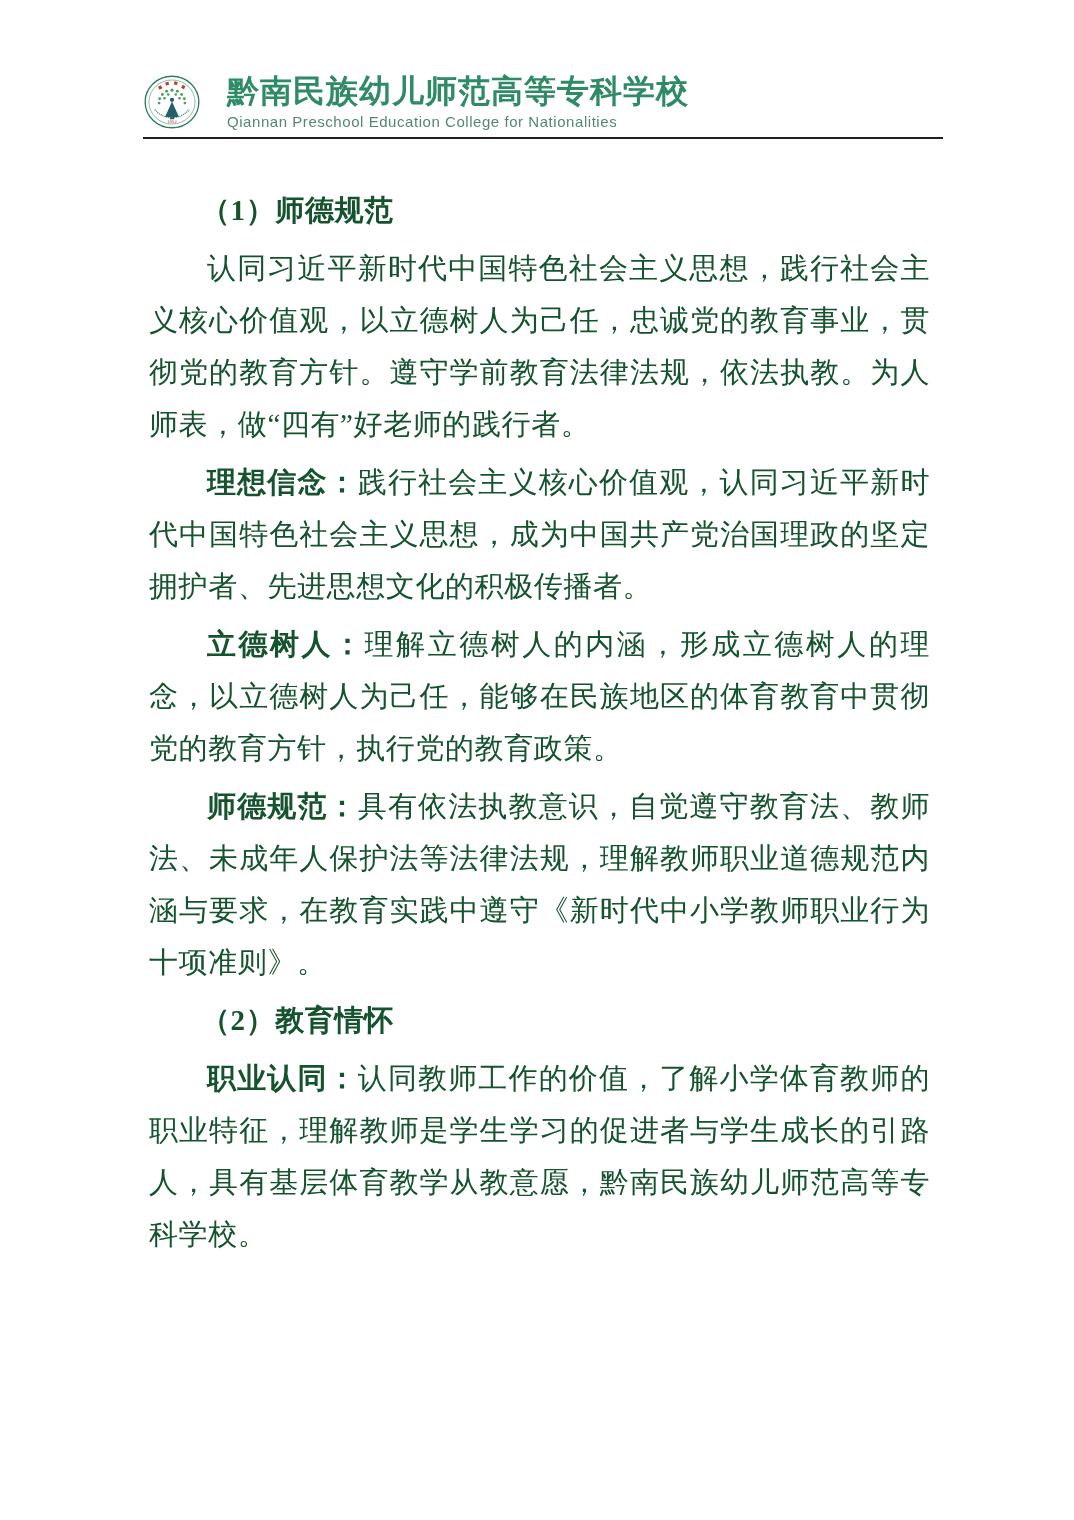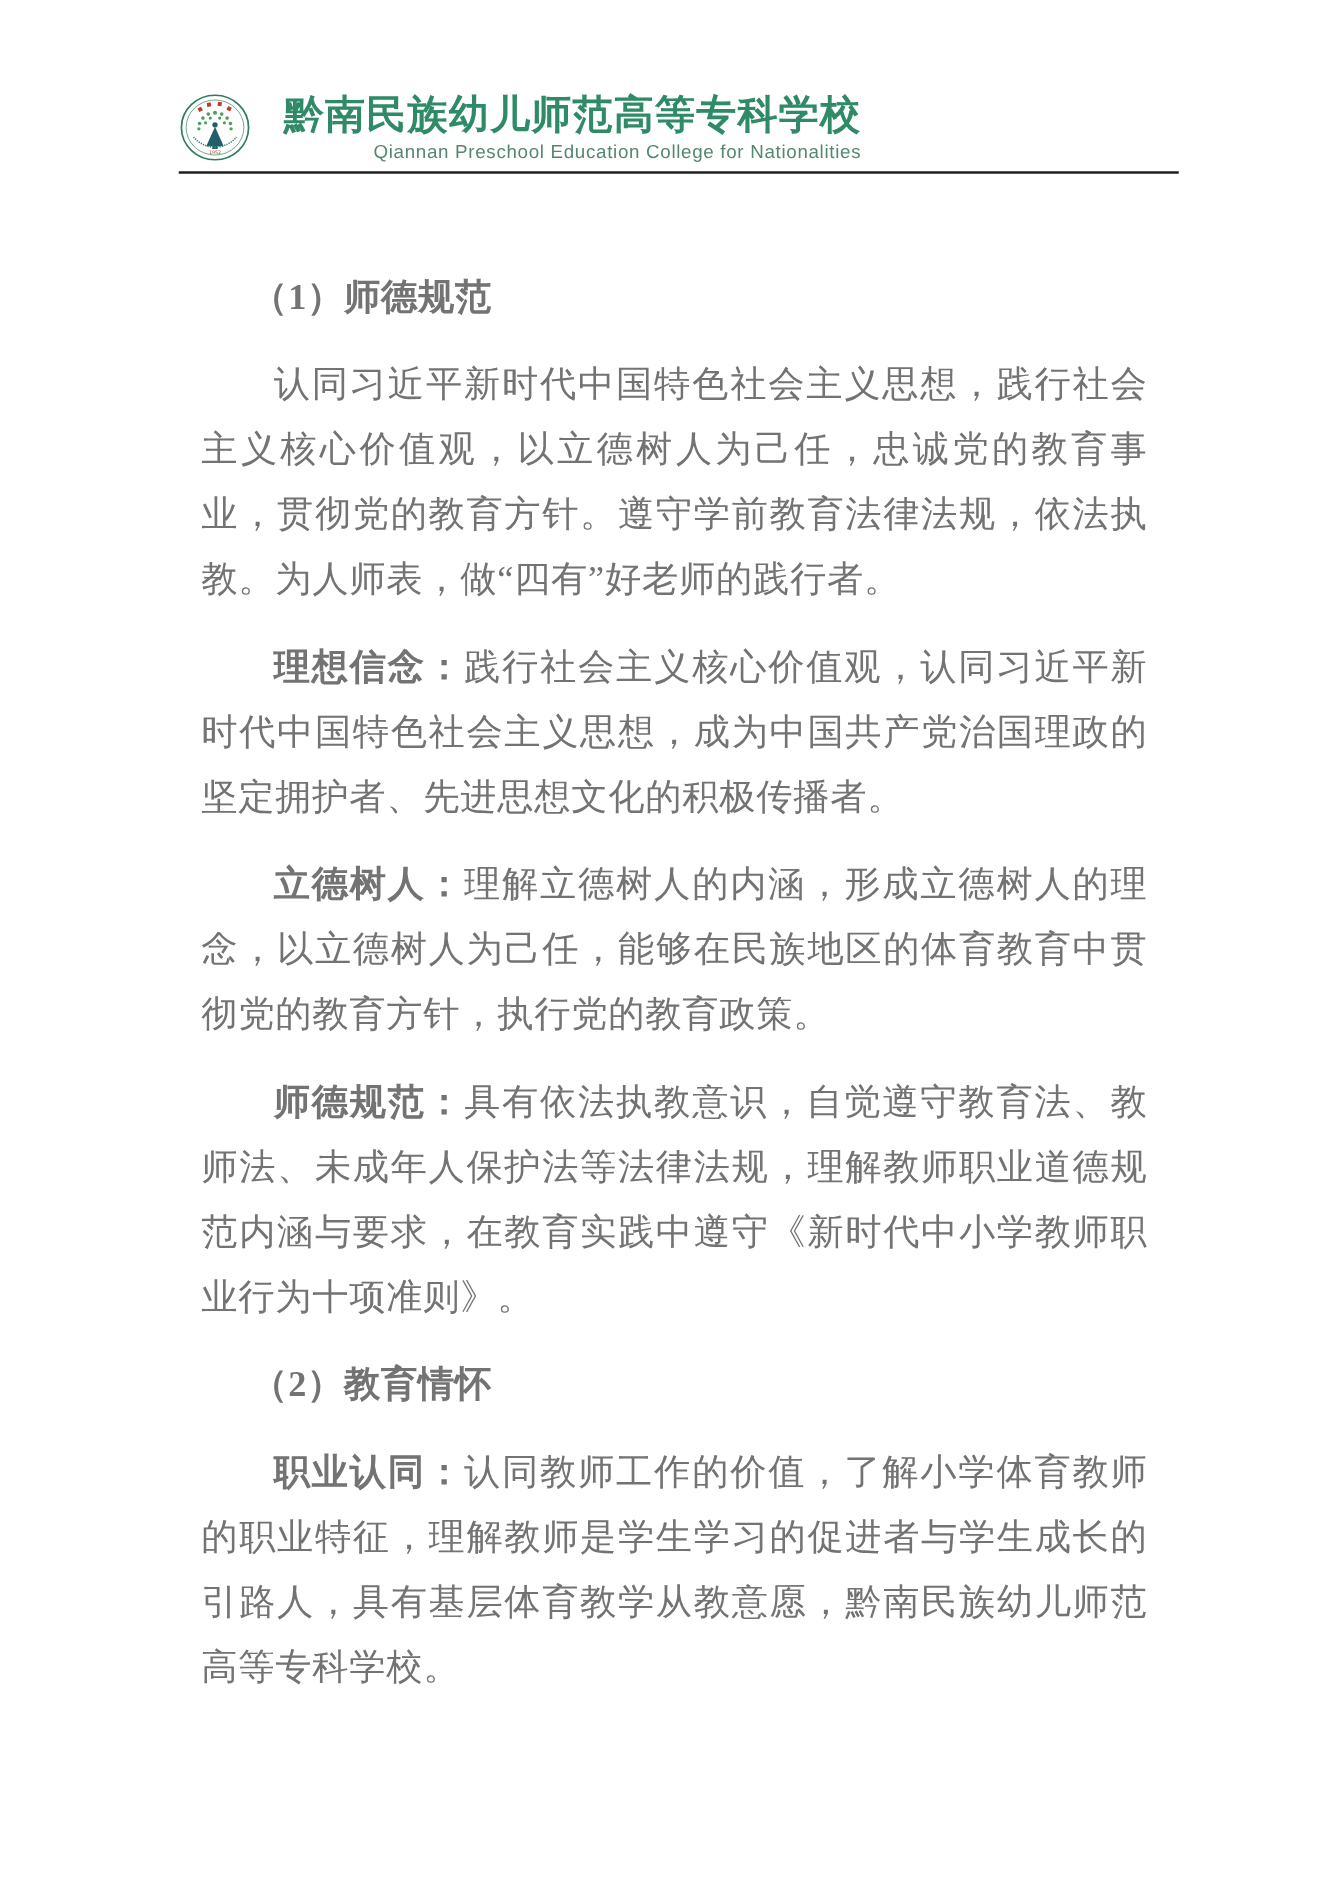--- a/index.html
+++ b/index.html
@@ -12,21 +12,20 @@
     overflow: hidden;
     font-family: "Liberation Serif", "DejaVu Serif", serif;
   }
 
   
   .header {
     position: absolute;
     left: 143px;
     top: 74px;
     width: 800px;
-    text-align: right;
   }
   .header-row {
     display: flex;
     align-items: center;
   }
   .logo {
     width: 58px;
     height: 56px;
     flex: none;
     margin-right: 26px;
@@ -52,38 +51,38 @@
   .divider {
     height: 2px;
     background: #202020;
     margin-top: 7px;
   }
 
   
   .doc {
     position: absolute;
     left: 143px;
-    top: 212px;
+    top: 184px;
     width: 793px;
     font-size: 29px;
     line-height: 52px;
-    color: #737373;
+    color: #14532d;
     text-align: justify;
     text-justify: inter-character;
     letter-spacing: 0.6px;
   }
   .doc h2 {
     margin: 0;
     font-size: inherit;
     font-weight: 700;
     line-height: inherit;
     text-indent: 2em;
   }
   .doc p {
-    margin: 18px;
+    margin: 6px;
     text-indent: 2em;
   }
   .lead { font-weight: 700; }
 </style>
 </head>
 <body>
 
 <div class="page">
 
   <header class="header">

